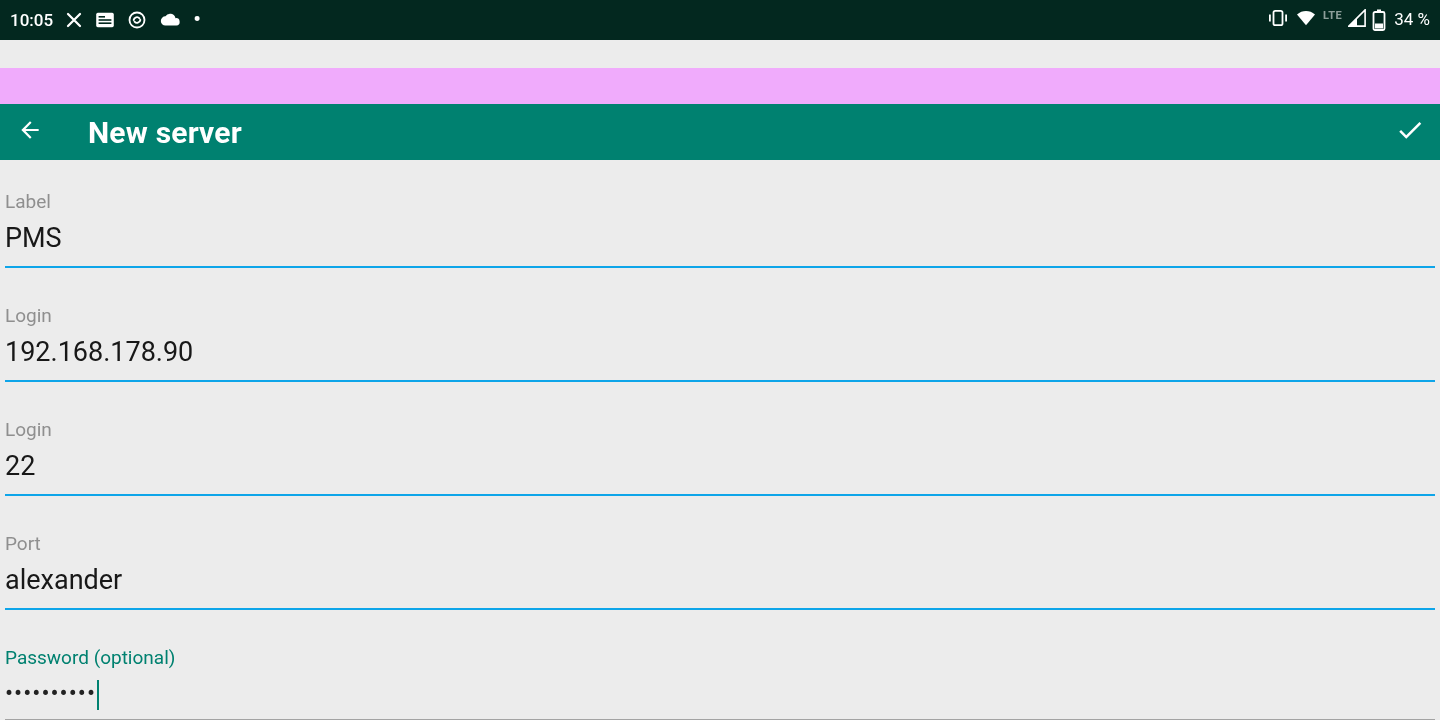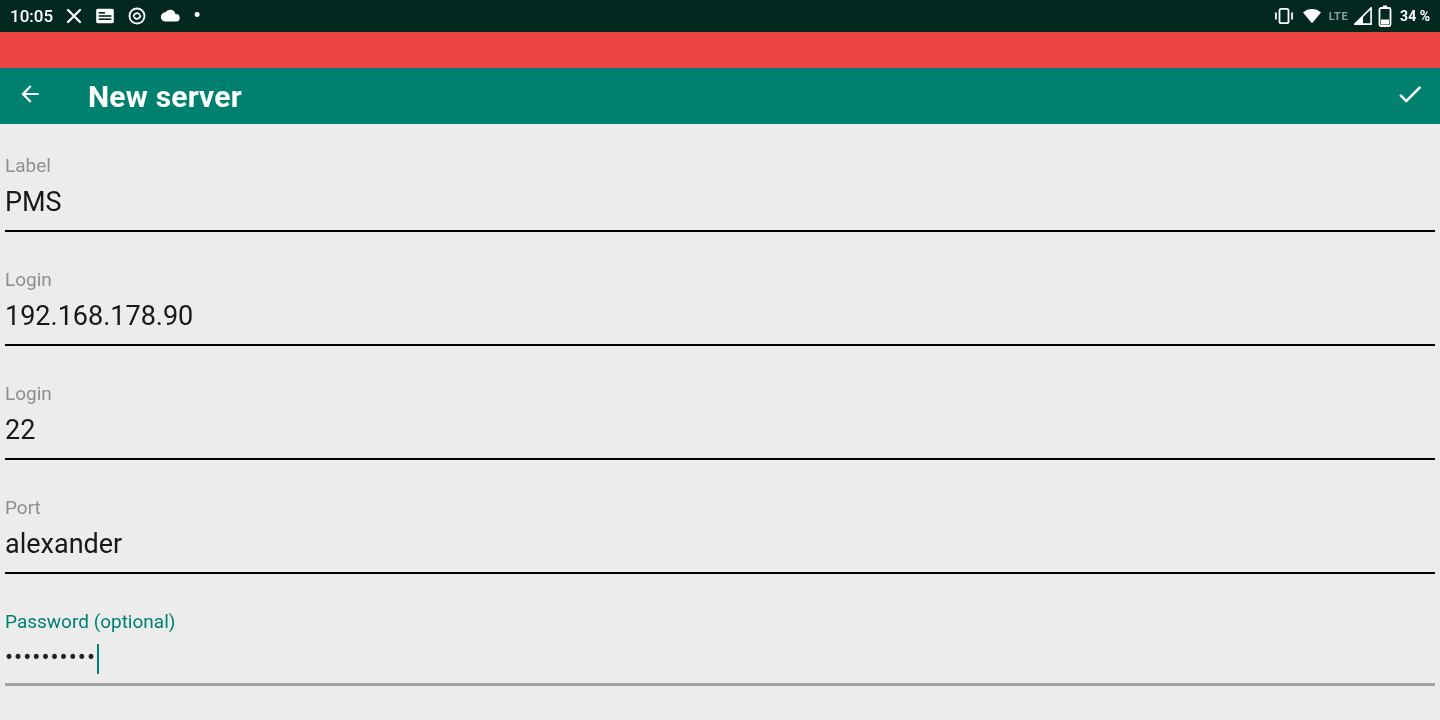--- a/index.html
+++ b/index.html
@@ -1,38 +1,38 @@
 <!DOCTYPE html>
 <html><head>
   <meta charset="utf-8">
   <style>
     * { margin: 0; padding: 0; box-sizing: border-box; }
     html, body { width: 1440px; height: 720px; font-family: Roboto, 'Helvetica Neue', Arial, sans-serif; background: #ececec; overflow: hidden; }
 
     
-    .status-bar { height: 32px; background: #03281f; color: #fff; display: flex; align-items: center; justify-content: space-between; padding: 0 10px; font-size: 17px; font-weight: 500; }
+    .status-bar { height: 40px; background: #03281f; color: #fff; display: flex; align-items: center; justify-content: space-between; padding: 0 10px; font-size: 17px; font-weight: 500; }
     .status-left { display: flex; align-items: center; gap: 12px; }
-    .status-right { display: flex; align-items: center; gap: 6px; }
+    .status-right { display: flex; align-items: flex-start; gap: 6px; }
     .status-bar svg { display: block; }
     .lte { font-size: 11px; font-weight: 700; letter-spacing: 0.5px; opacity: 0.55; }
-    .batt-text { font-size: 14px; font-weight: 700; margin-left: 2px; }
+    .batt-text { font-size: 17px; font-weight: 400; margin-left: 2px; }
     .dot-icon { font-size: 22px; line-height: 0; }
 
     
-    .header-wrap { background: #ef4444; }
+    .header-wrap { background: #f0abfc; margin-top: 28px; }
     .header-top-gap { height: 36px; }
     .app-bar { height: 56px; background: #008170; display: flex; align-items: center; padding: 0 6px; color: #fff; }
     .leading { width: 48px; height: 48px; display: flex; align-items: center; justify-content: center; cursor: pointer; }
     .title { font-size: 30px; font-weight: 700; margin-left: 34px; letter-spacing: 0.2px; }
     .spacer { flex: 1; }
     .action { width: 48px; height: 48px; display: flex; align-items: center; justify-content: center; cursor: pointer; }
 
     
     .form { padding: 0 5px; }
-    .field { padding: 12px 0 4px; border-bottom: 2px solid #000000; margin-bottom: 6px; }
+    .field { padding: 12px 0 4px; border-bottom: 2px solid #0ea5e9; margin-bottom: 6px; }
     .field-label { font-size: 19px; color: #8f8f8f; margin-bottom: 6px; }
     .field-input { width: 100%; border: none; outline: none; background: transparent; font-size: 27px; color: #181818; padding: 3px 0 8px; font-family: inherit; }
 
     .field.focused { border-bottom: 3px solid #a3a3a3; }
     .field.focused .field-label { color: #008170; }
 
     .pw-line { display: flex; align-items: center; }
     .pw-dots { font-size: 24px; letter-spacing: 1px; color: #222; padding: 4px 0 8px; }
     .caret { width: 2px; height: 30px; background: #008170; display: inline-block; margin-left: 1px; animation: blink 1s step-start infinite; }
     @keyframes blink { 50% { opacity: 0; } }

